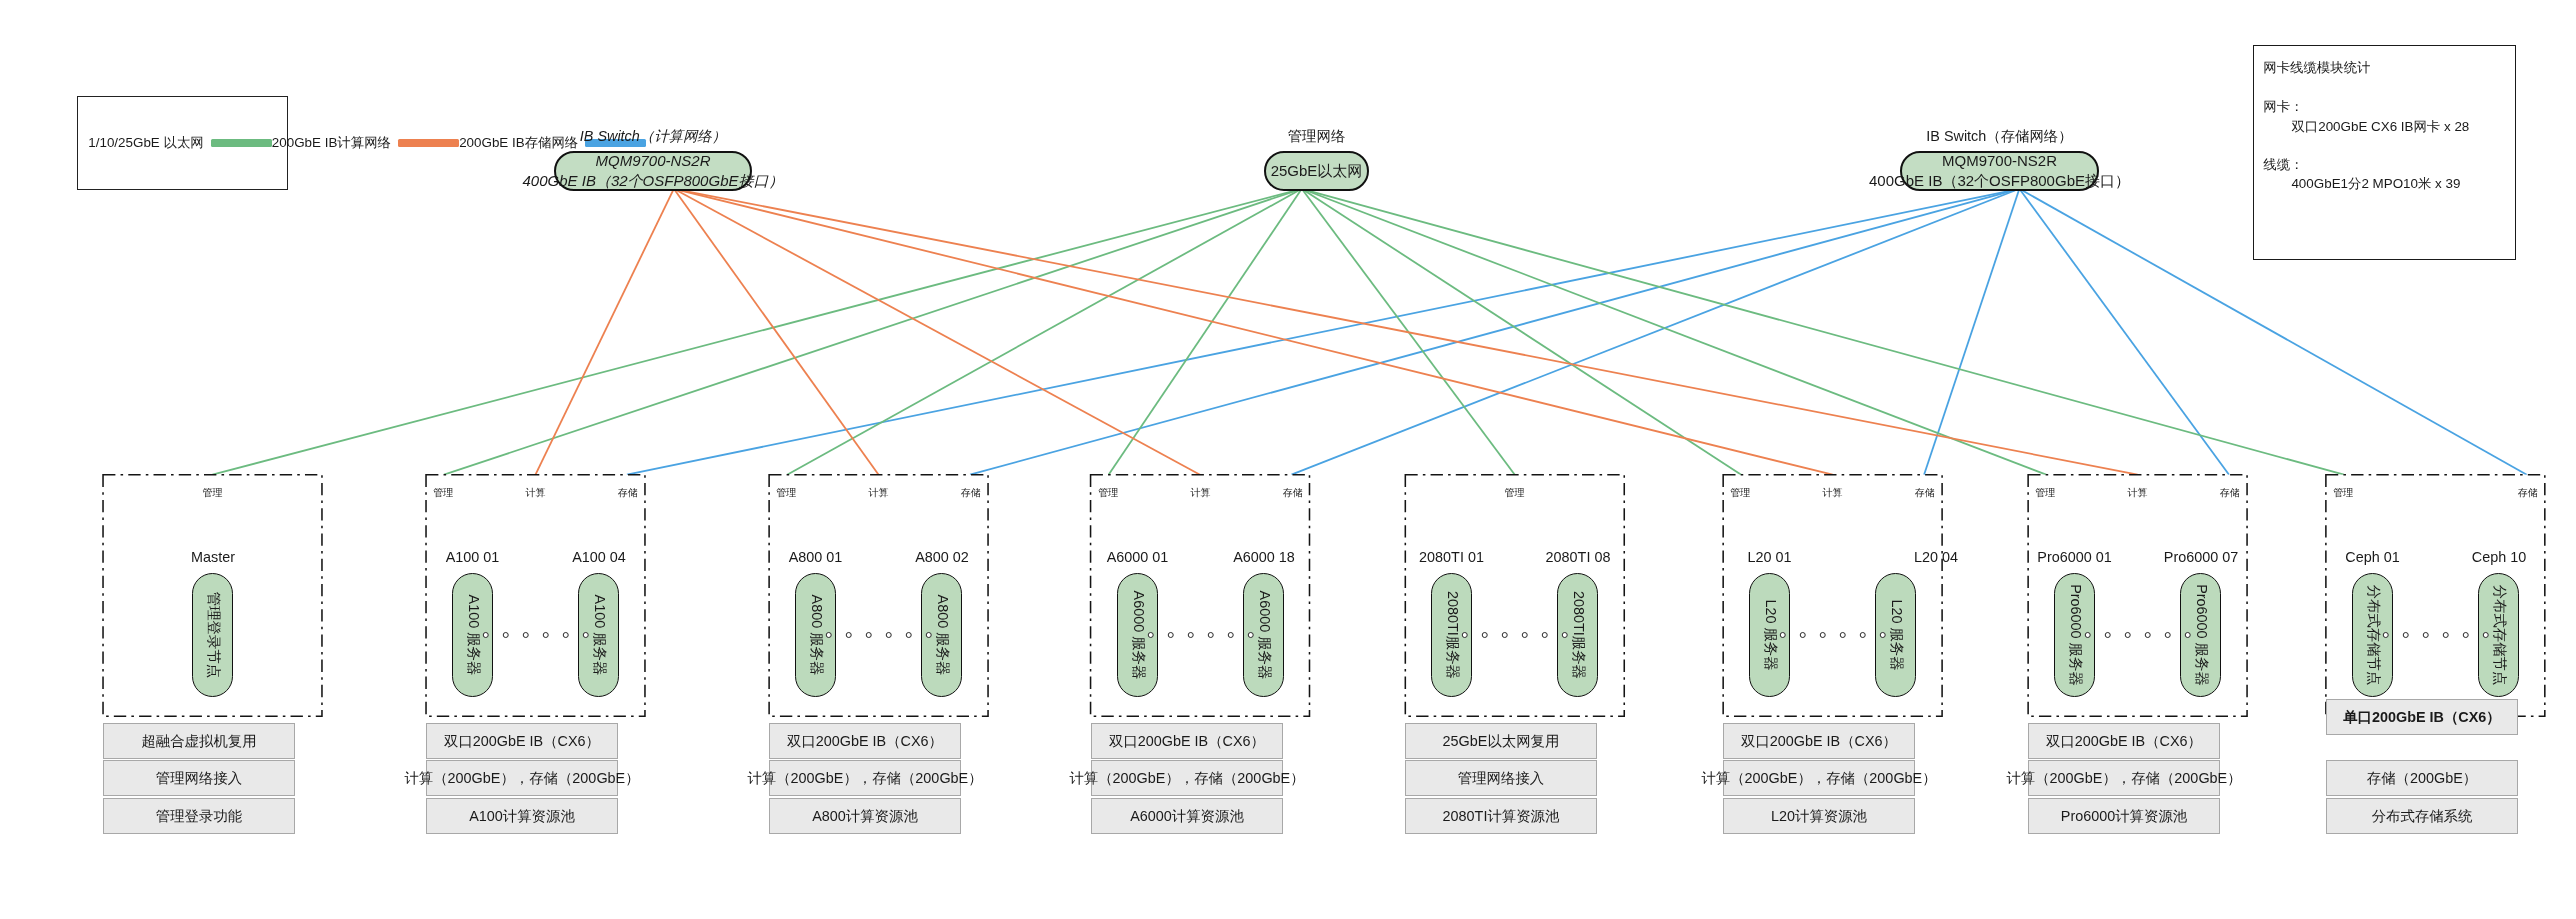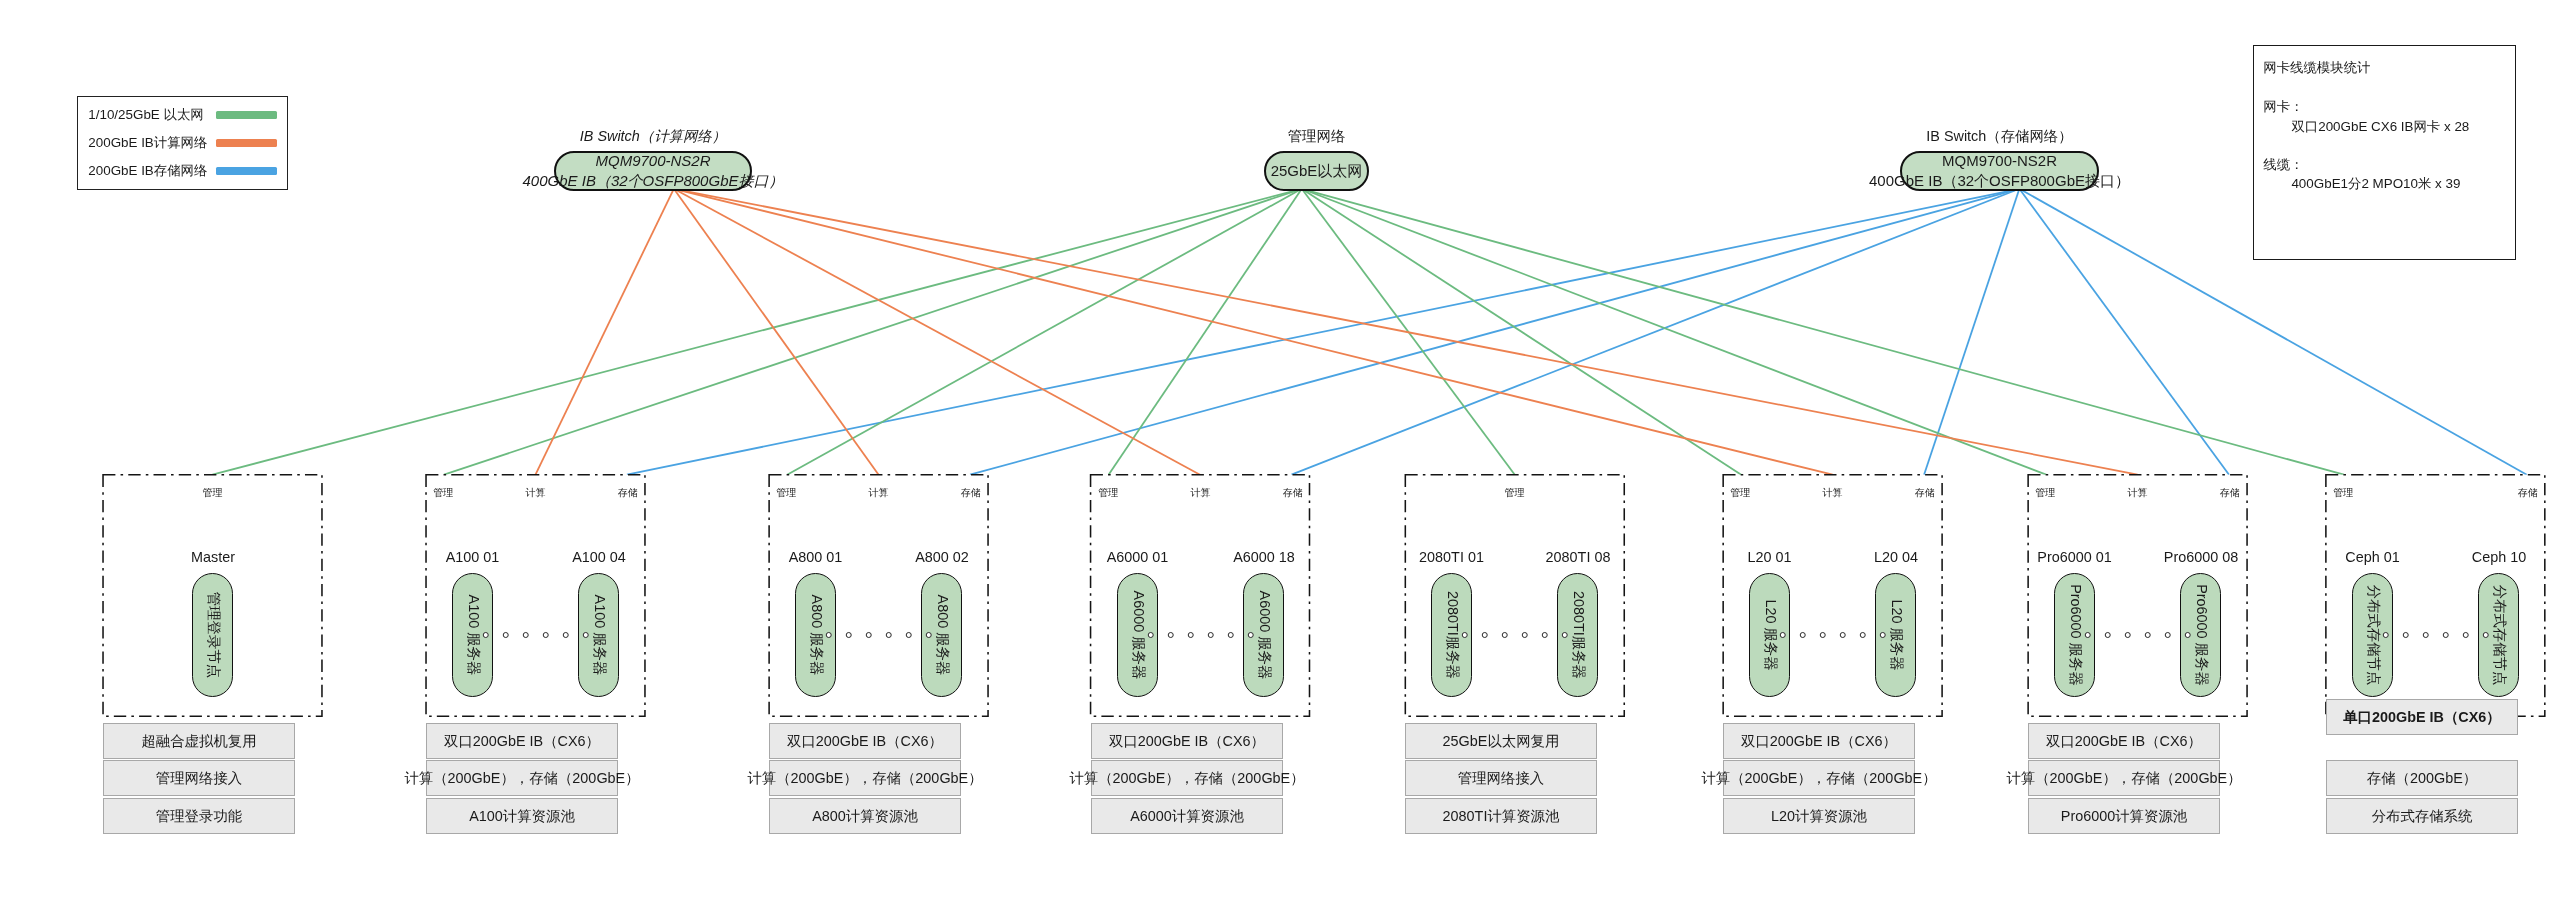--- a/index.html
+++ b/index.html
@@ -5,21 +5,21 @@
   html,body{margin:0;padding:0;background:#fff;}
   #canvas{
     position:relative;width:2602px;height:920px;background:#ffffff;
     font-family:"Liberation Sans","DejaVu Sans",sans-serif;color:#1a1a1a;overflow:hidden;
   }
   #wires{position:absolute;left:0;top:0;z-index:1;}
   
   #legend{
     position:absolute;left:77px;top:96px;width:211px;height:94px;
     border:1.5px solid #222;background:#fff;box-sizing:border-box;z-index:3;
-    display:flex;flex-direction:column;justify-content:space-around;padding:4.1px 10.3px;
+    display:flex;justify-content:space-around;padding:4.1px 10.3px;
   }
   .legend-row{display:flex;align-items:center;justify-content:space-between;}
   .legend-label{font-size:13.4px;white-space:nowrap;}
   .legend-swatch{width:61px;height:7.2px;border-radius:1.5px;flex:none;margin-left:7.2px;}
   
   .switch-group{position:absolute;z-index:3;}
   .switch-title{font-size:14.4px;display:flex;justify-content:center;white-space:nowrap;margin-bottom:4.6px;}
   .switch-capsule{
     box-sizing:border-box;border:2.1px solid #111;border-radius:20.6px;background:#c3ddc3;
     display:flex;flex-direction:column;align-items:center;justify-content:center;
@@ -248,21 +248,21 @@
     <div class="inforow" style="left: 1405px; top: 760px; height: 36px;">管理网络接入</div>
     <div class="inforow" style="left: 1405px; top: 798px; height: 36px;">2080TI计算资源池</div>
     <div class="cluster" style="left: 1723px; top: 474px;">
       <span class="port-label port-left">管理</span>
       <span class="port-label port-center">计算</span>
       <span class="port-label port-right">存储</span>
       <div class="server-name" style="left: -15.5px;">L20 01</div>
       <div class="capsule" style="left: 26px;">
         <span class="vtext">L20 服务器</span>
       </div>
-      <div class="server-name" style="left: 111px;">L20 04</div>
+      <div class="server-name" style="left: 111px; text-align: right;">L20 04</div>
       <div class="capsule" style="left: 152px;">
         <span class="vtext">L20 服务器</span>
       </div>
       <div class="dots">
         <span class="dot"></span>
         <span class="dot"></span>
         <span class="dot"></span>
         <span class="dot"></span>
         <span class="dot"></span>
         <span class="dot"></span>
@@ -272,21 +272,21 @@
     <div class="inforow" style="left: 1723px; top: 760px; height: 36px;">计算（200GbE），存储（200GbE）</div>
     <div class="inforow" style="left: 1723px; top: 798px; height: 36px;">L20计算资源池</div>
     <div class="cluster" style="left: 2028px; top: 474px;">
       <span class="port-label port-left">管理</span>
       <span class="port-label port-center">计算</span>
       <span class="port-label port-right">存储</span>
       <div class="server-name" style="left: -15.5px;">Pro6000 01</div>
       <div class="capsule" style="left: 26px;">
         <span class="vtext">Pro6000 服务器</span>
       </div>
-      <div class="server-name" style="left: 111px;">Pro6000 08</div>
+      <div class="server-name" style="left: 111px;">Pro6000 07</div>
       <div class="capsule" style="left: 152px;">
         <span class="vtext">Pro6000 服务器</span>
       </div>
       <div class="dots">
         <span class="dot"></span>
         <span class="dot"></span>
         <span class="dot"></span>
         <span class="dot"></span>
         <span class="dot"></span>
         <span class="dot"></span>

